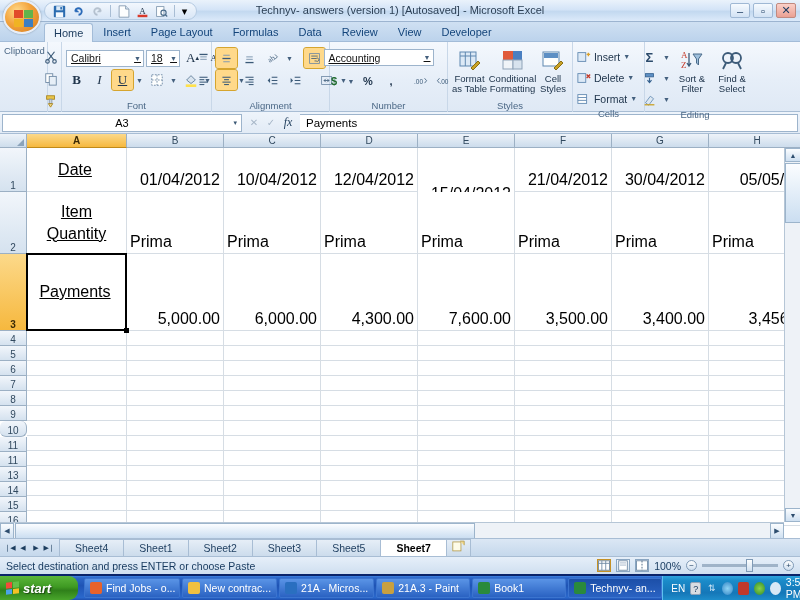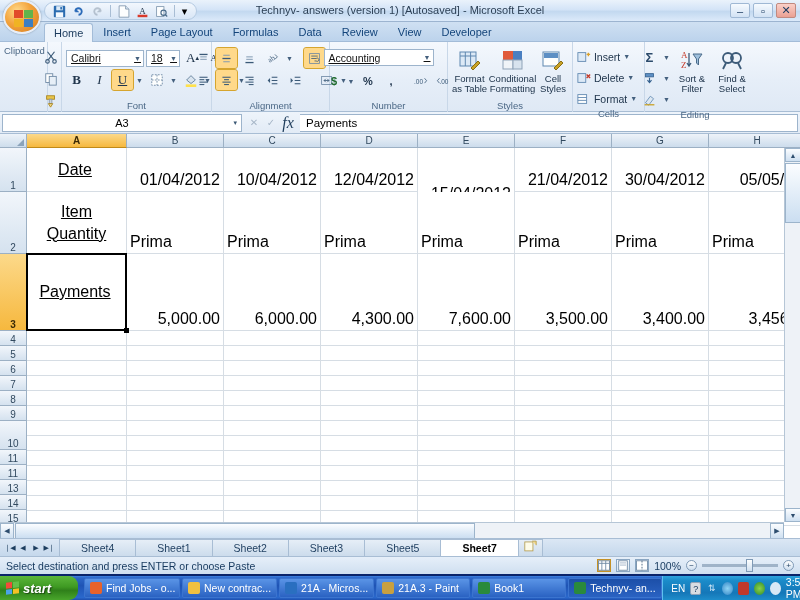--- a/index.html
+++ b/index.html
@@ -96,21 +96,21 @@
 
   
   .fbar { height:22px; background:linear-gradient(180deg,#eef4fb,#e2ebf6);
           border-bottom:1px solid #a8bdd4; display:flex; align-items:center; padding:1px 2px; }
   .namebox { width:240px; height:18px; background:#fff; border:1px solid #9db4cc;
              display:flex; align-items:center; justify-content:center; position:relative; font-size:11px; }
   .namebox .arw { position:absolute; right:4px; font-size:7px; color:#3a5874; }
   .fbbtns { display:flex; align-items:center; gap:3px; padding:0 5px; }
   .fbb { width:14px; height:14px; display:flex; align-items:center; justify-content:center;
          font-size:10px; color:#44607e; cursor:pointer; }
-  .fx { font-style:italic; font-family:"Liberation Serif", serif; font-size:16px; color:#1f3d5c; }
+  .fx { font-style:italic; font-family:"Liberation Serif", serif; font-size:12px; color:#1f3d5c; }
   .finput { flex:1; height:18px; background:#fff; border:1px solid #9db4cc; border-left:none;
             display:flex; align-items:center; padding-left:6px; font-size:11.5px; color:#000; }
 
   
   .gridwrap { position:relative; height:404px; background:#fff; overflow:hidden; }
   .corner { position:absolute; left:0; top:0; width:27px; height:14px;
             background:linear-gradient(180deg,#eef3f9,#cdddec); border-right:1px solid #9cb0c4;
             border-bottom:1px solid #9cb0c4; cursor:pointer; }
   .corner:after{content:""; position:absolute; right:2px; bottom:1px; border-style:solid;
                 border-width:0 0 7px 7px; border-color:transparent transparent #8ba3ba transparent;}
@@ -147,21 +147,21 @@
           font-size:7px; color:#2d4d6e; cursor:pointer; }
   .sthumb { position:absolute; background:linear-gradient(180deg,#fbfdff,#cbdef1);
             border:1px solid #9cb4cb; cursor:pointer; }
 
   
   .sheetbar { height:18px; background:linear-gradient(180deg,#dbe7f4,#c5d8ec);
               border-top:1px solid #a8bdd4; display:flex; align-items:center; }
   .navbtns { display:flex; align-items:center; gap:1px; padding:0 4px; }
   .navb { width:12px; height:12px; display:flex; align-items:center; justify-content:center;
           font-size:7px; color:#1d3d5e; cursor:pointer; }
-  .stab { height:17px; line-height:17px; padding:0 21px; font-size:10.5px; color:#1c3c5e;
+  .stab { height:17px; line-height:17px; padding:0 15px; font-size:10.5px; color:#1c3c5e;
           background:linear-gradient(180deg,#e6eef7,#ccdcec);
           border:1px solid #a8bdd4; border-bottom:none; margin-right:-1px;
           cursor:pointer; transform: skewX(0deg); }
   .stab.active { background:#fff; font-weight:bold; color:#000; }
 
   
   .statusbar { height:18px; background:linear-gradient(180deg,#e6eff9,#cfdff0);
                border-top:1px solid #a8bdd4; display:flex; align-items:center;
                padding:0 6px; font-size:10.5px; color:#16395e; }
   .zoomarea { margin-left:auto; display:flex; align-items:center; gap:5px; }
@@ -632,21 +632,21 @@
     <div class="rowhdr" id="rowhdr">
         <div class="rh" style="height: 44px;">1</div>
         <div class="rh" style="height: 62px;">2</div>
         <div class="rh sel" style="height: 77px;">3</div>
         <div class="rh" style="height: 15px;">4</div>
         <div class="rh" style="height: 15px;">5</div>
         <div class="rh" style="height: 15px;">6</div>
         <div class="rh" style="height: 15px;">7</div>
         <div class="rh" style="height: 15px;">8</div>
         <div class="rh" style="height: 15px;">9</div>
-        <div class="rh" style="height: 29px;">10</div>
+        <div class="rh" style="height: 16px; border-radius: 6px;">10</div>
         <div class="rh" style="height: 15px;">11</div>
         <div class="rh" style="height: 15px;">11</div>
         <div class="rh" style="height: 15px;">13</div>
         <div class="rh" style="height: 15px;">14</div>
         <div class="rh" style="height: 15px;">15</div>
         <div class="rh" style="height: 15px;">16</div>
         <div class="rh" style="height: 15px;">17</div>
       </div>
     <div class="cells" id="cells">
         <div class="cell" style="left: 0px; top: 0px; width: 100px; height: 44px;"></div>

